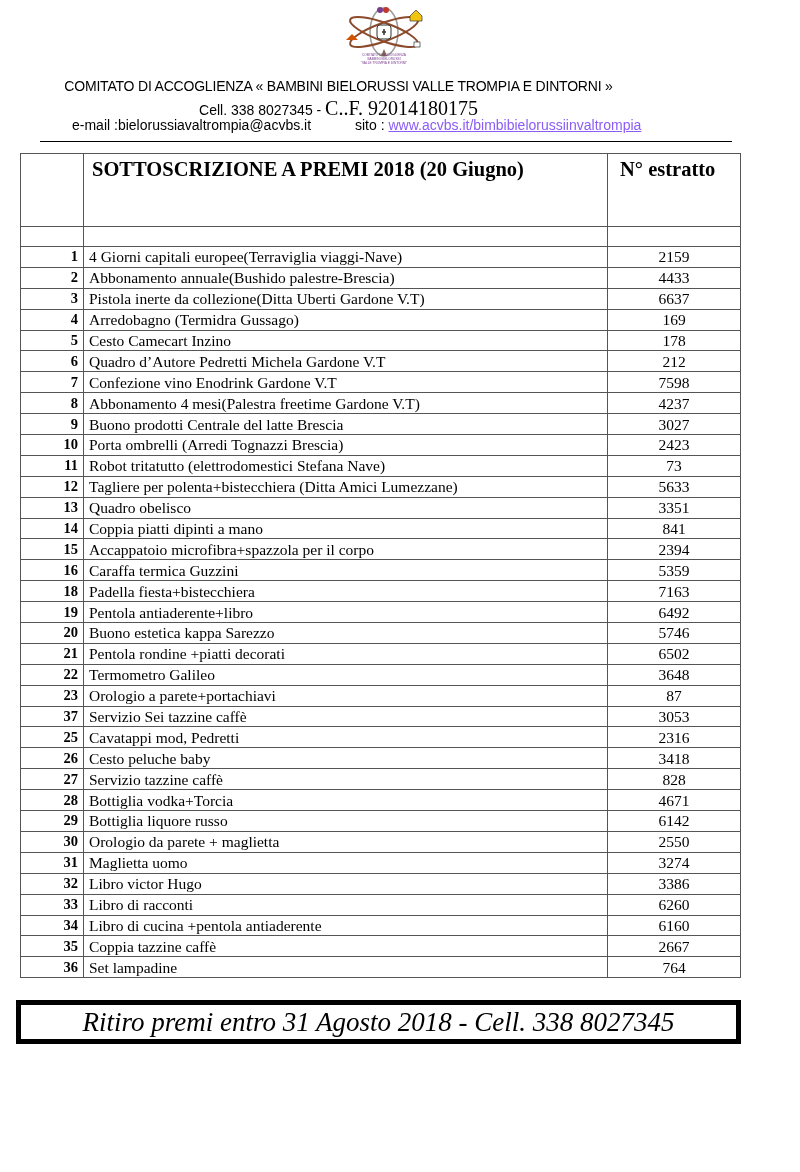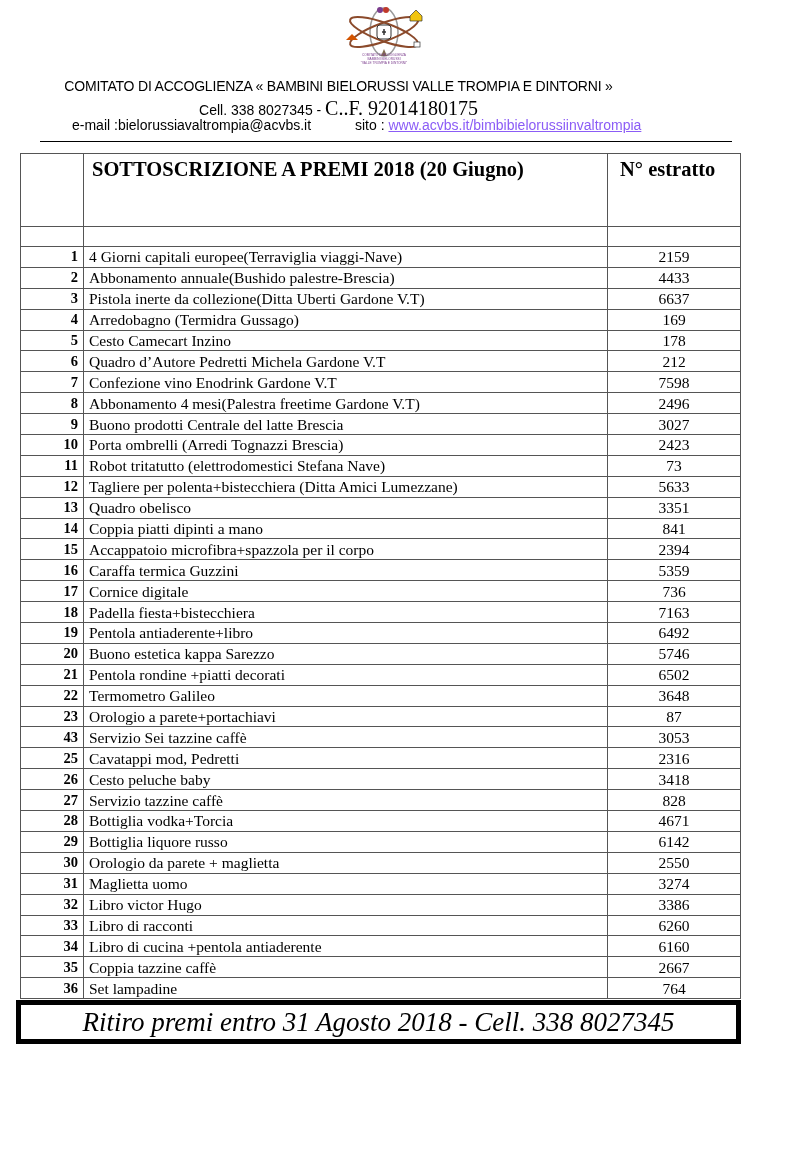--- a/index.html
+++ b/index.html
@@ -118,21 +118,21 @@
         <td class="ext">212</td>
       </tr>
       <tr class="row">
         <td class="num">7</td>
         <td class="desc">Confezione vino Enodrink Gardone V.T</td>
         <td class="ext">7598</td>
       </tr>
       <tr class="row">
         <td class="num">8</td>
         <td class="desc">Abbonamento 4 mesi(Palestra freetime Gardone V.T)</td>
-        <td class="ext">2496</td>
+        <td class="ext">4237</td>
       </tr>
       <tr class="row">
         <td class="num">9</td>
         <td class="desc">Buono prodotti Centrale del latte Brescia</td>
         <td class="ext">3027</td>
       </tr>
       <tr class="row">
         <td class="num">10</td>
         <td class="desc">Porta ombrelli (Arredi Tognazzi Brescia)</td>
         <td class="ext">2423</td>
@@ -161,25 +161,20 @@
         <td class="num">15</td>
         <td class="desc">Accappatoio microfibra+spazzola per il corpo</td>
         <td class="ext">2394</td>
       </tr>
       <tr class="row">
         <td class="num">16</td>
         <td class="desc">Caraffa termica Guzzini</td>
         <td class="ext">5359</td>
       </tr>
       <tr class="row">
-        <td class="num">17</td>
-        <td class="desc">Cornice digitale</td>
-        <td class="ext">736</td>
-      </tr>
-      <tr class="row">
         <td class="num">18</td>
         <td class="desc">Padella fiesta+bistecchiera</td>
         <td class="ext">7163</td>
       </tr>
       <tr class="row">
         <td class="num">19</td>
         <td class="desc">Pentola antiaderente+libro</td>
         <td class="ext">6492</td>
       </tr>
       <tr class="row">
@@ -196,21 +191,21 @@
         <td class="num">22</td>
         <td class="desc"> Termometro Galileo</td>
         <td class="ext">3648</td>
       </tr>
       <tr class="row">
         <td class="num">23</td>
         <td class="desc">Orologio a parete+portachiavi</td>
         <td class="ext">87</td>
       </tr>
       <tr class="row">
-        <td class="num">43</td>
+        <td class="num">37</td>
         <td class="desc">Servizio Sei tazzine caffè</td>
         <td class="ext">3053</td>
       </tr>
       <tr class="row">
         <td class="num">25</td>
         <td class="desc">Cavatappi mod, Pedretti</td>
         <td class="ext">2316</td>
       </tr>
       <tr class="row">
         <td class="num">26</td>

